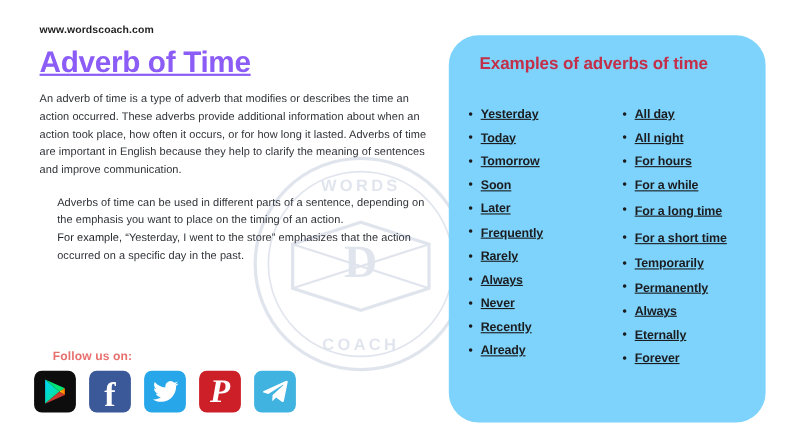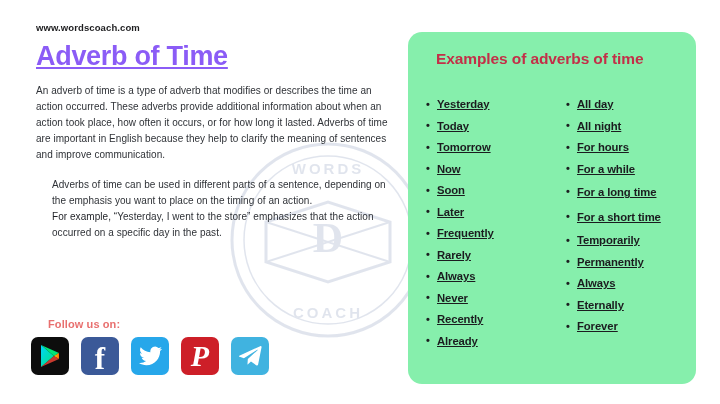--- a/index.html
+++ b/index.html
@@ -134,22 +134,22 @@
     margin-top: -1px;
   }
 
   
   .right-card {
     position: absolute;
     left: 408px;
     top: 32px;
     width: 288px;
     height: 352px;
-    background: #86efac;
-    border-radius: 14px;
+    background: #7dd3fc;
+    border-radius: 27px;
     z-index: 2;
   }
 
   .card-title {
     position: absolute;
     left: 28px;
     top: 17px;
     width: 240px;
     font-size: 15.5px;
     font-weight: bold;
@@ -274,21 +274,20 @@
 
   <div class="right-card">
 
     <h2 class="card-title">Examples of adverbs of time</h2>
 
     <div class="lists">
       <ul class="list-col col-left">
           <li>Yesterday</li>
           <li>Today</li>
           <li>Tomorrow</li>
-          <li>Now</li>
           <li>Soon</li>
           <li>Later</li>
           <li>Frequently</li>
           <li>Rarely</li>
           <li>Always</li>
           <li>Never</li>
           <li>Recently</li>
           <li>Already</li>
         </ul>
       <ul class="list-col col-right">

